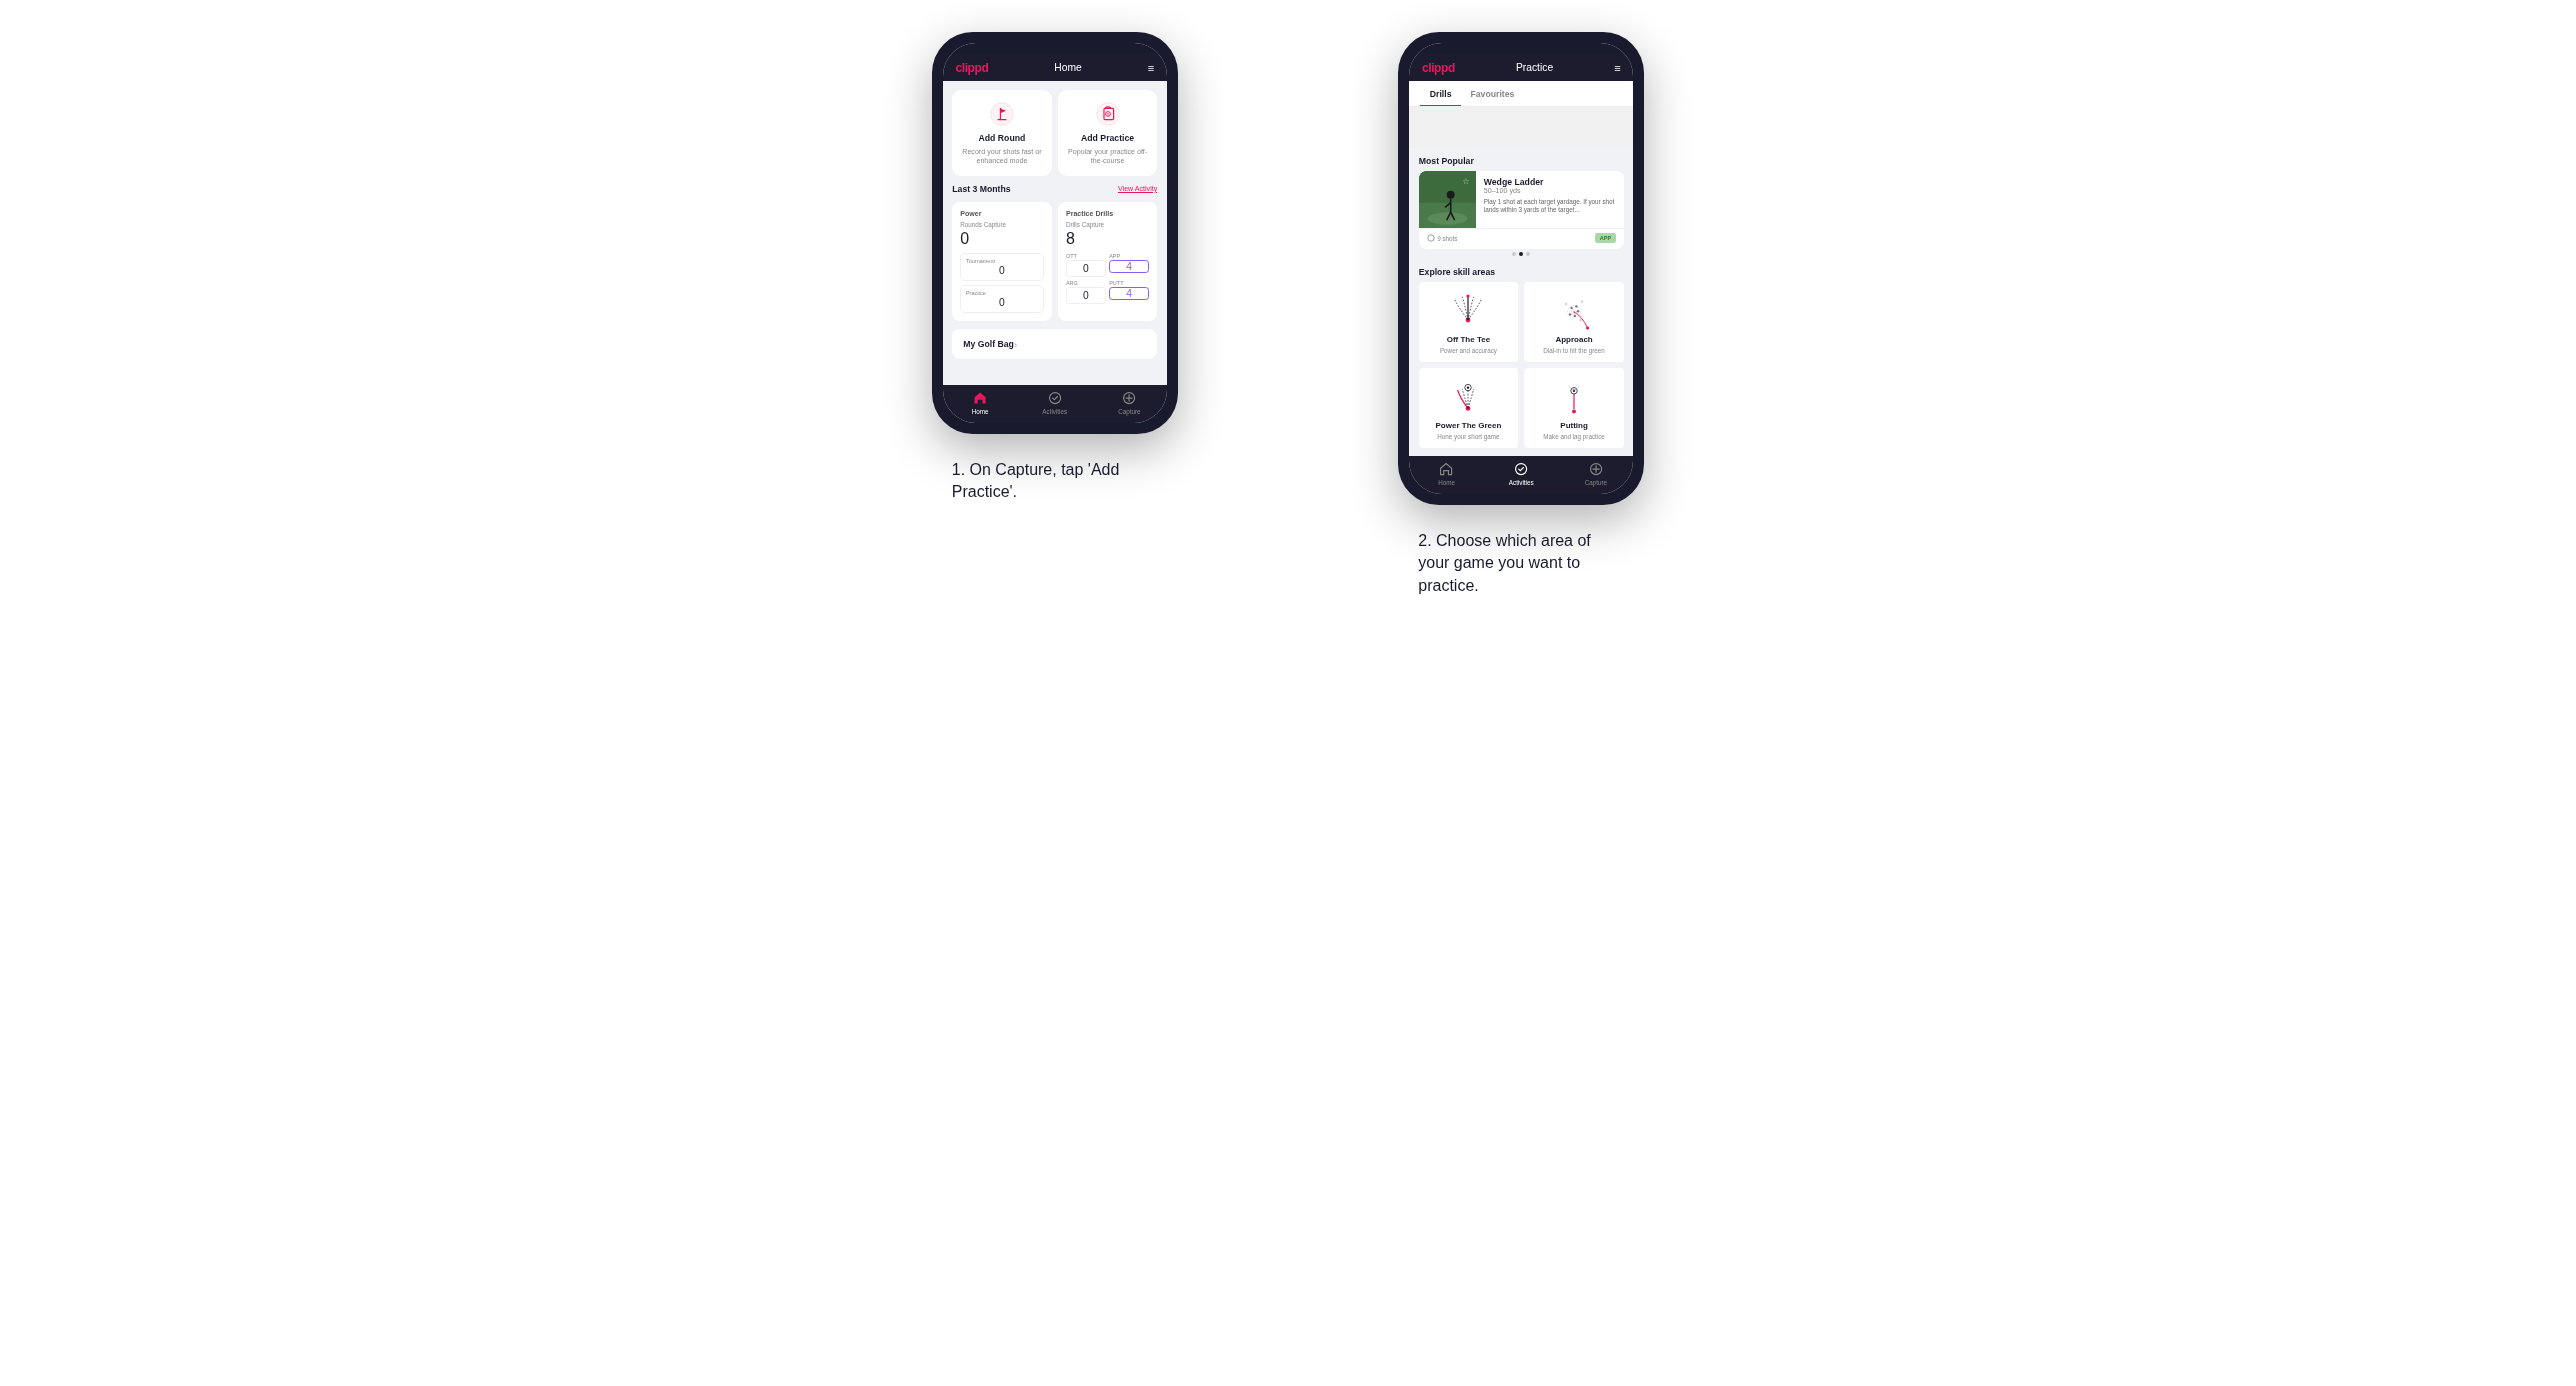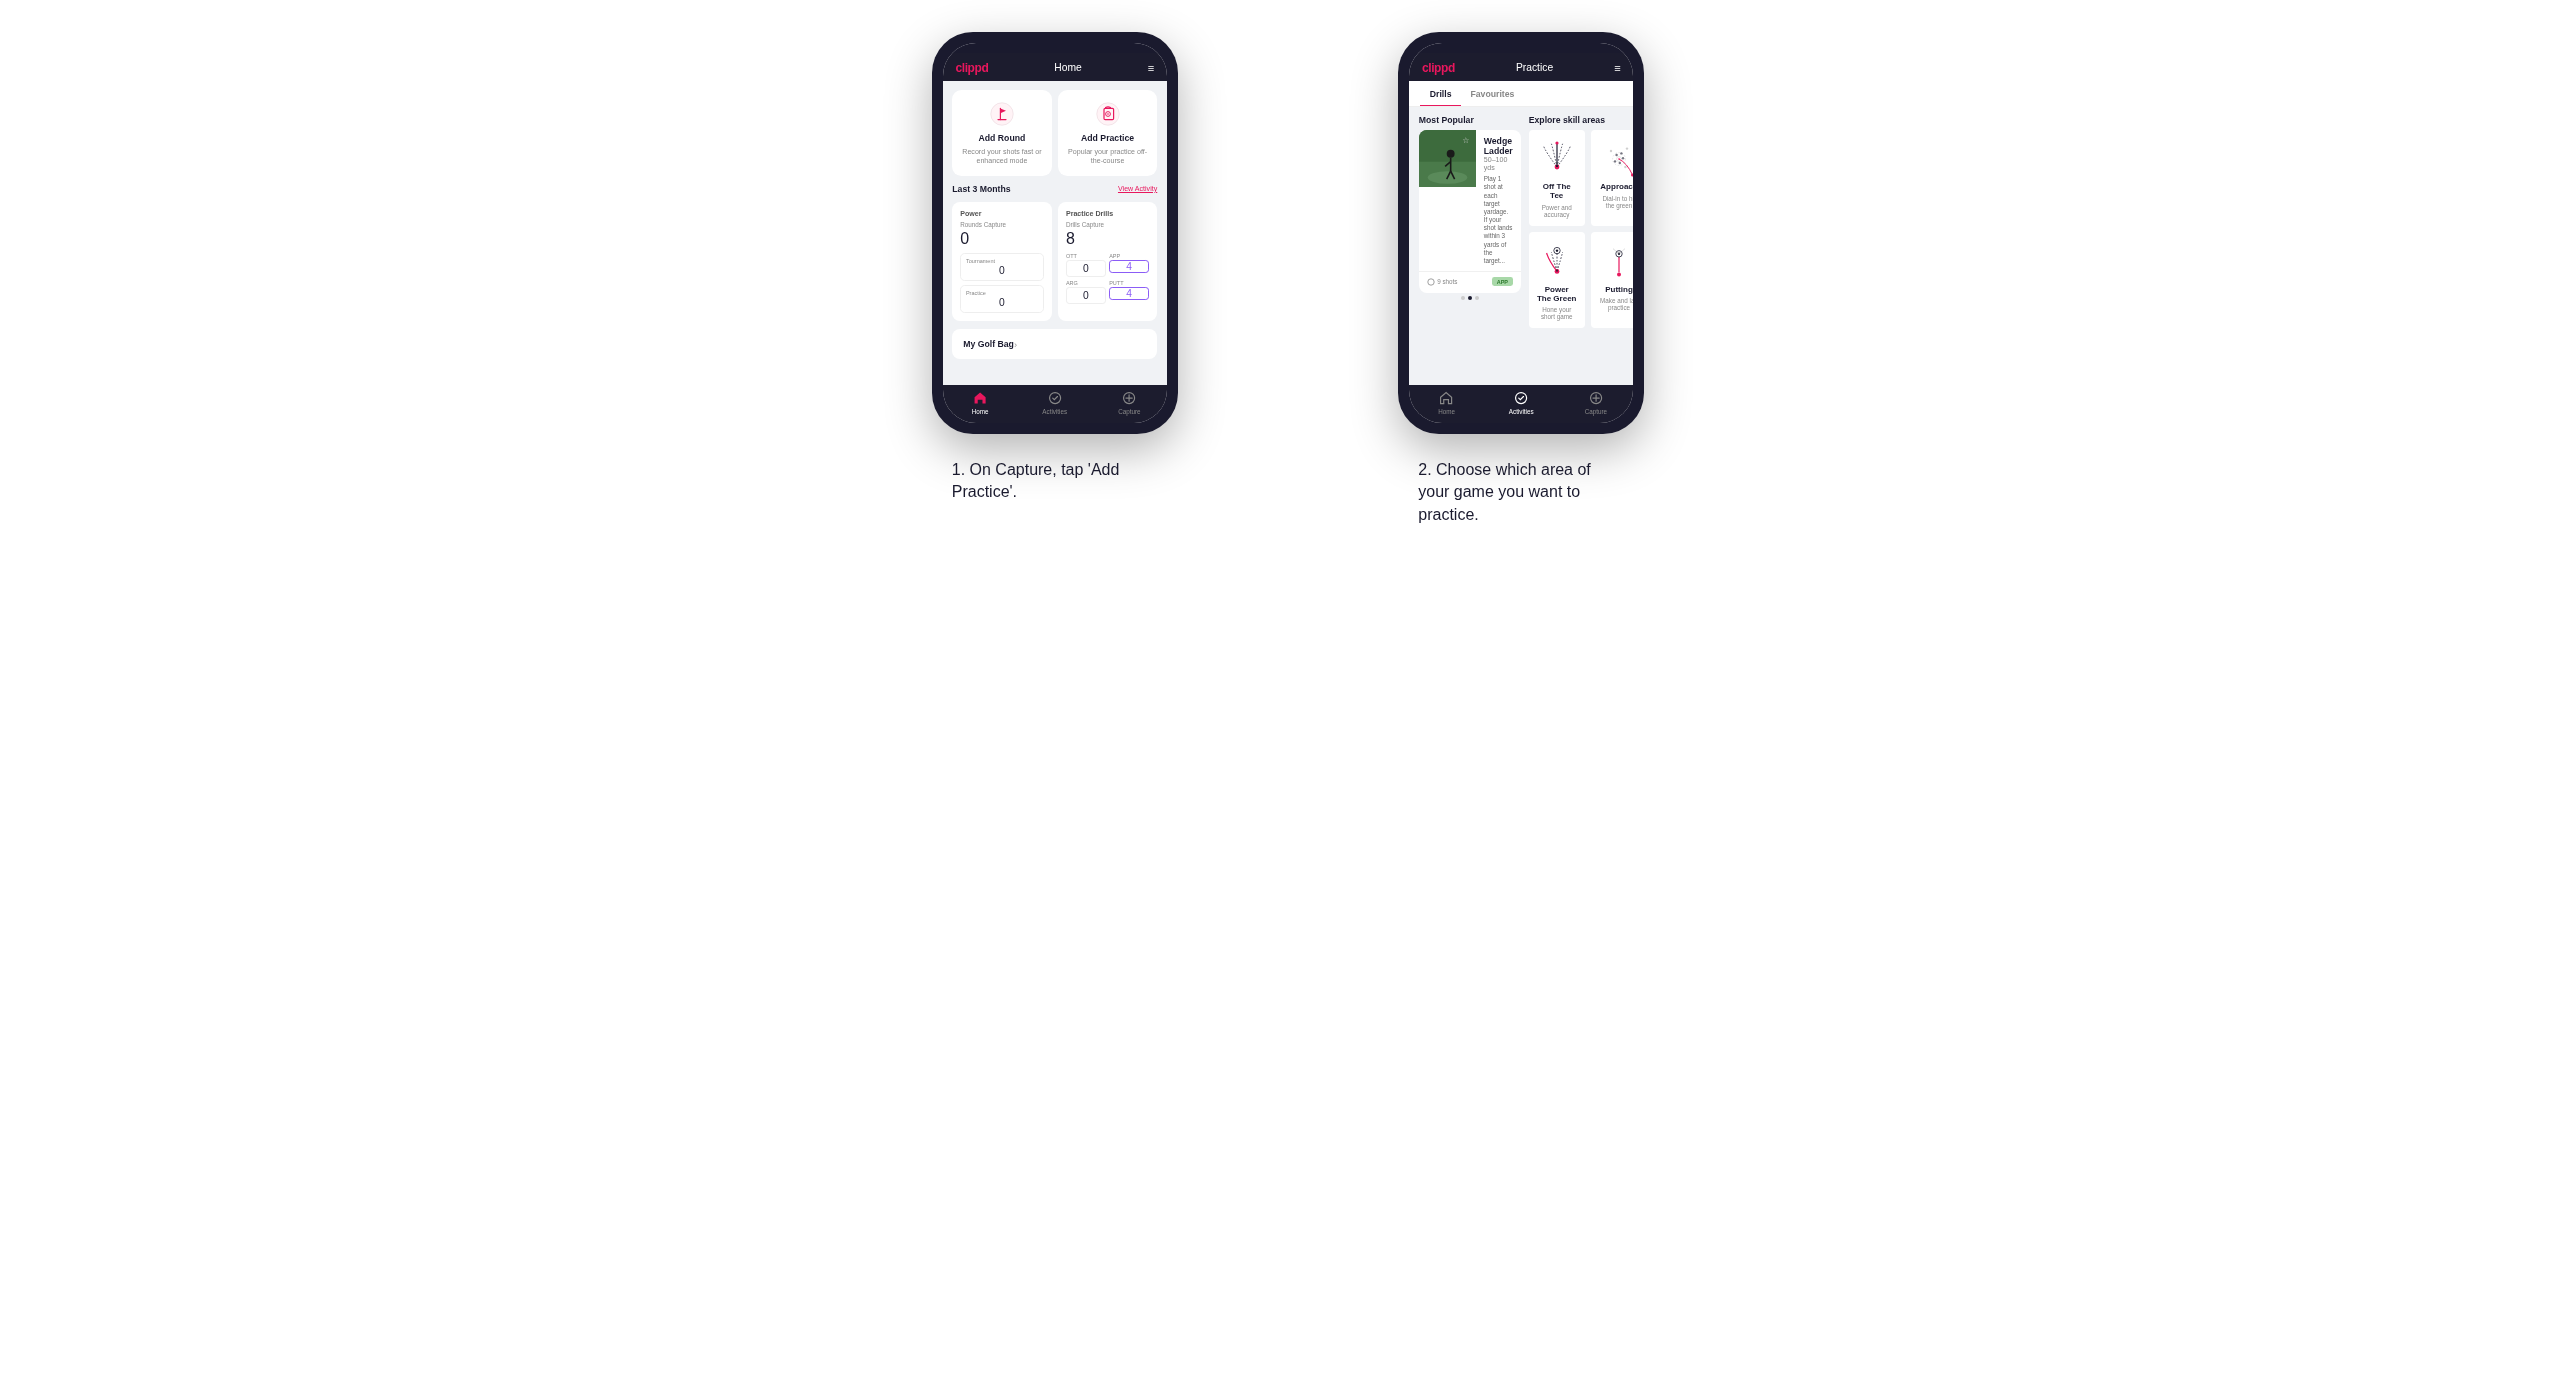--- a/index.html
+++ b/index.html
@@ -244,23 +244,24 @@
     }
     .practice-tab.active {
       color: #1a1a2e;
       border-bottom: 1.6px solid #e8175d;
     }
     .practice-body {
       background: #f0f2f5;
       flex: 1;
       padding: 8px 9.5px;
       display: flex;
-      flex-direction: row;
+      flex-direction: column;
       gap: 8px;
       overflow: hidden;
+      margin-top: 41px;
     }
     
     .most-popular-label {
       font-size: 8.7px;
       font-weight: 700;
       color: #1a1a2e;
       margin-bottom: 4.7px;
     }
     .featured-card {
       background: #ffffff;

